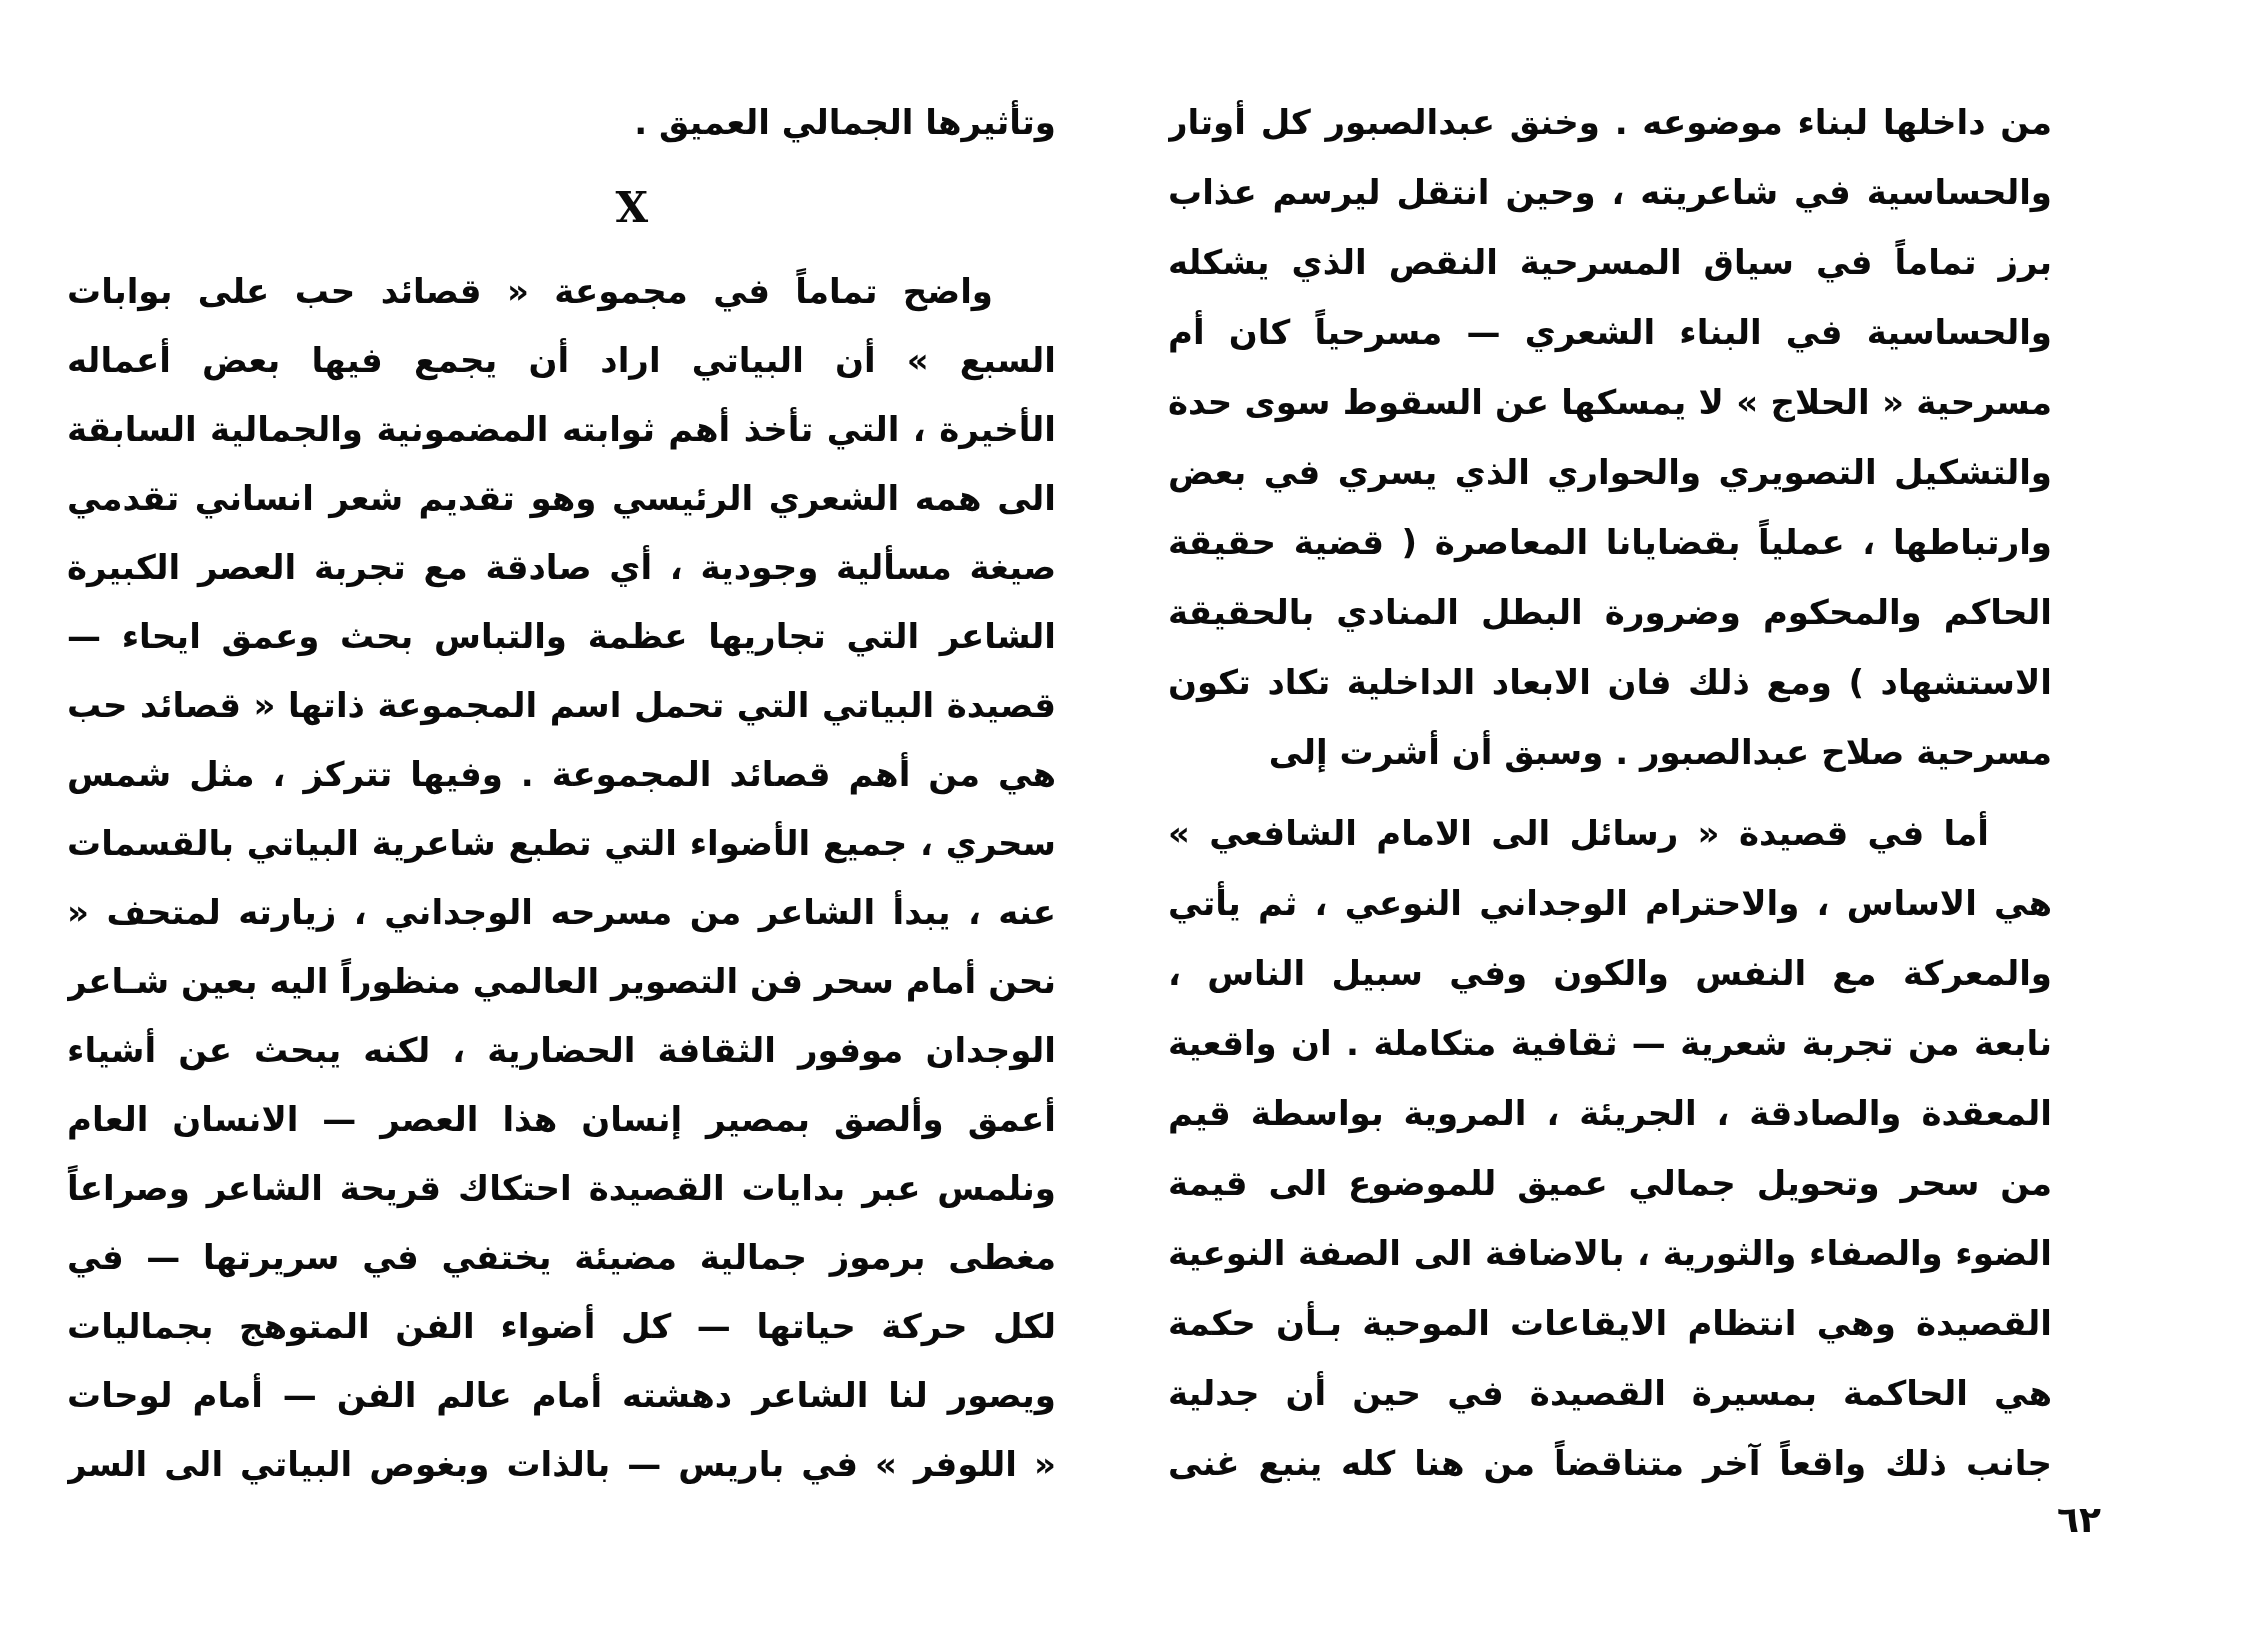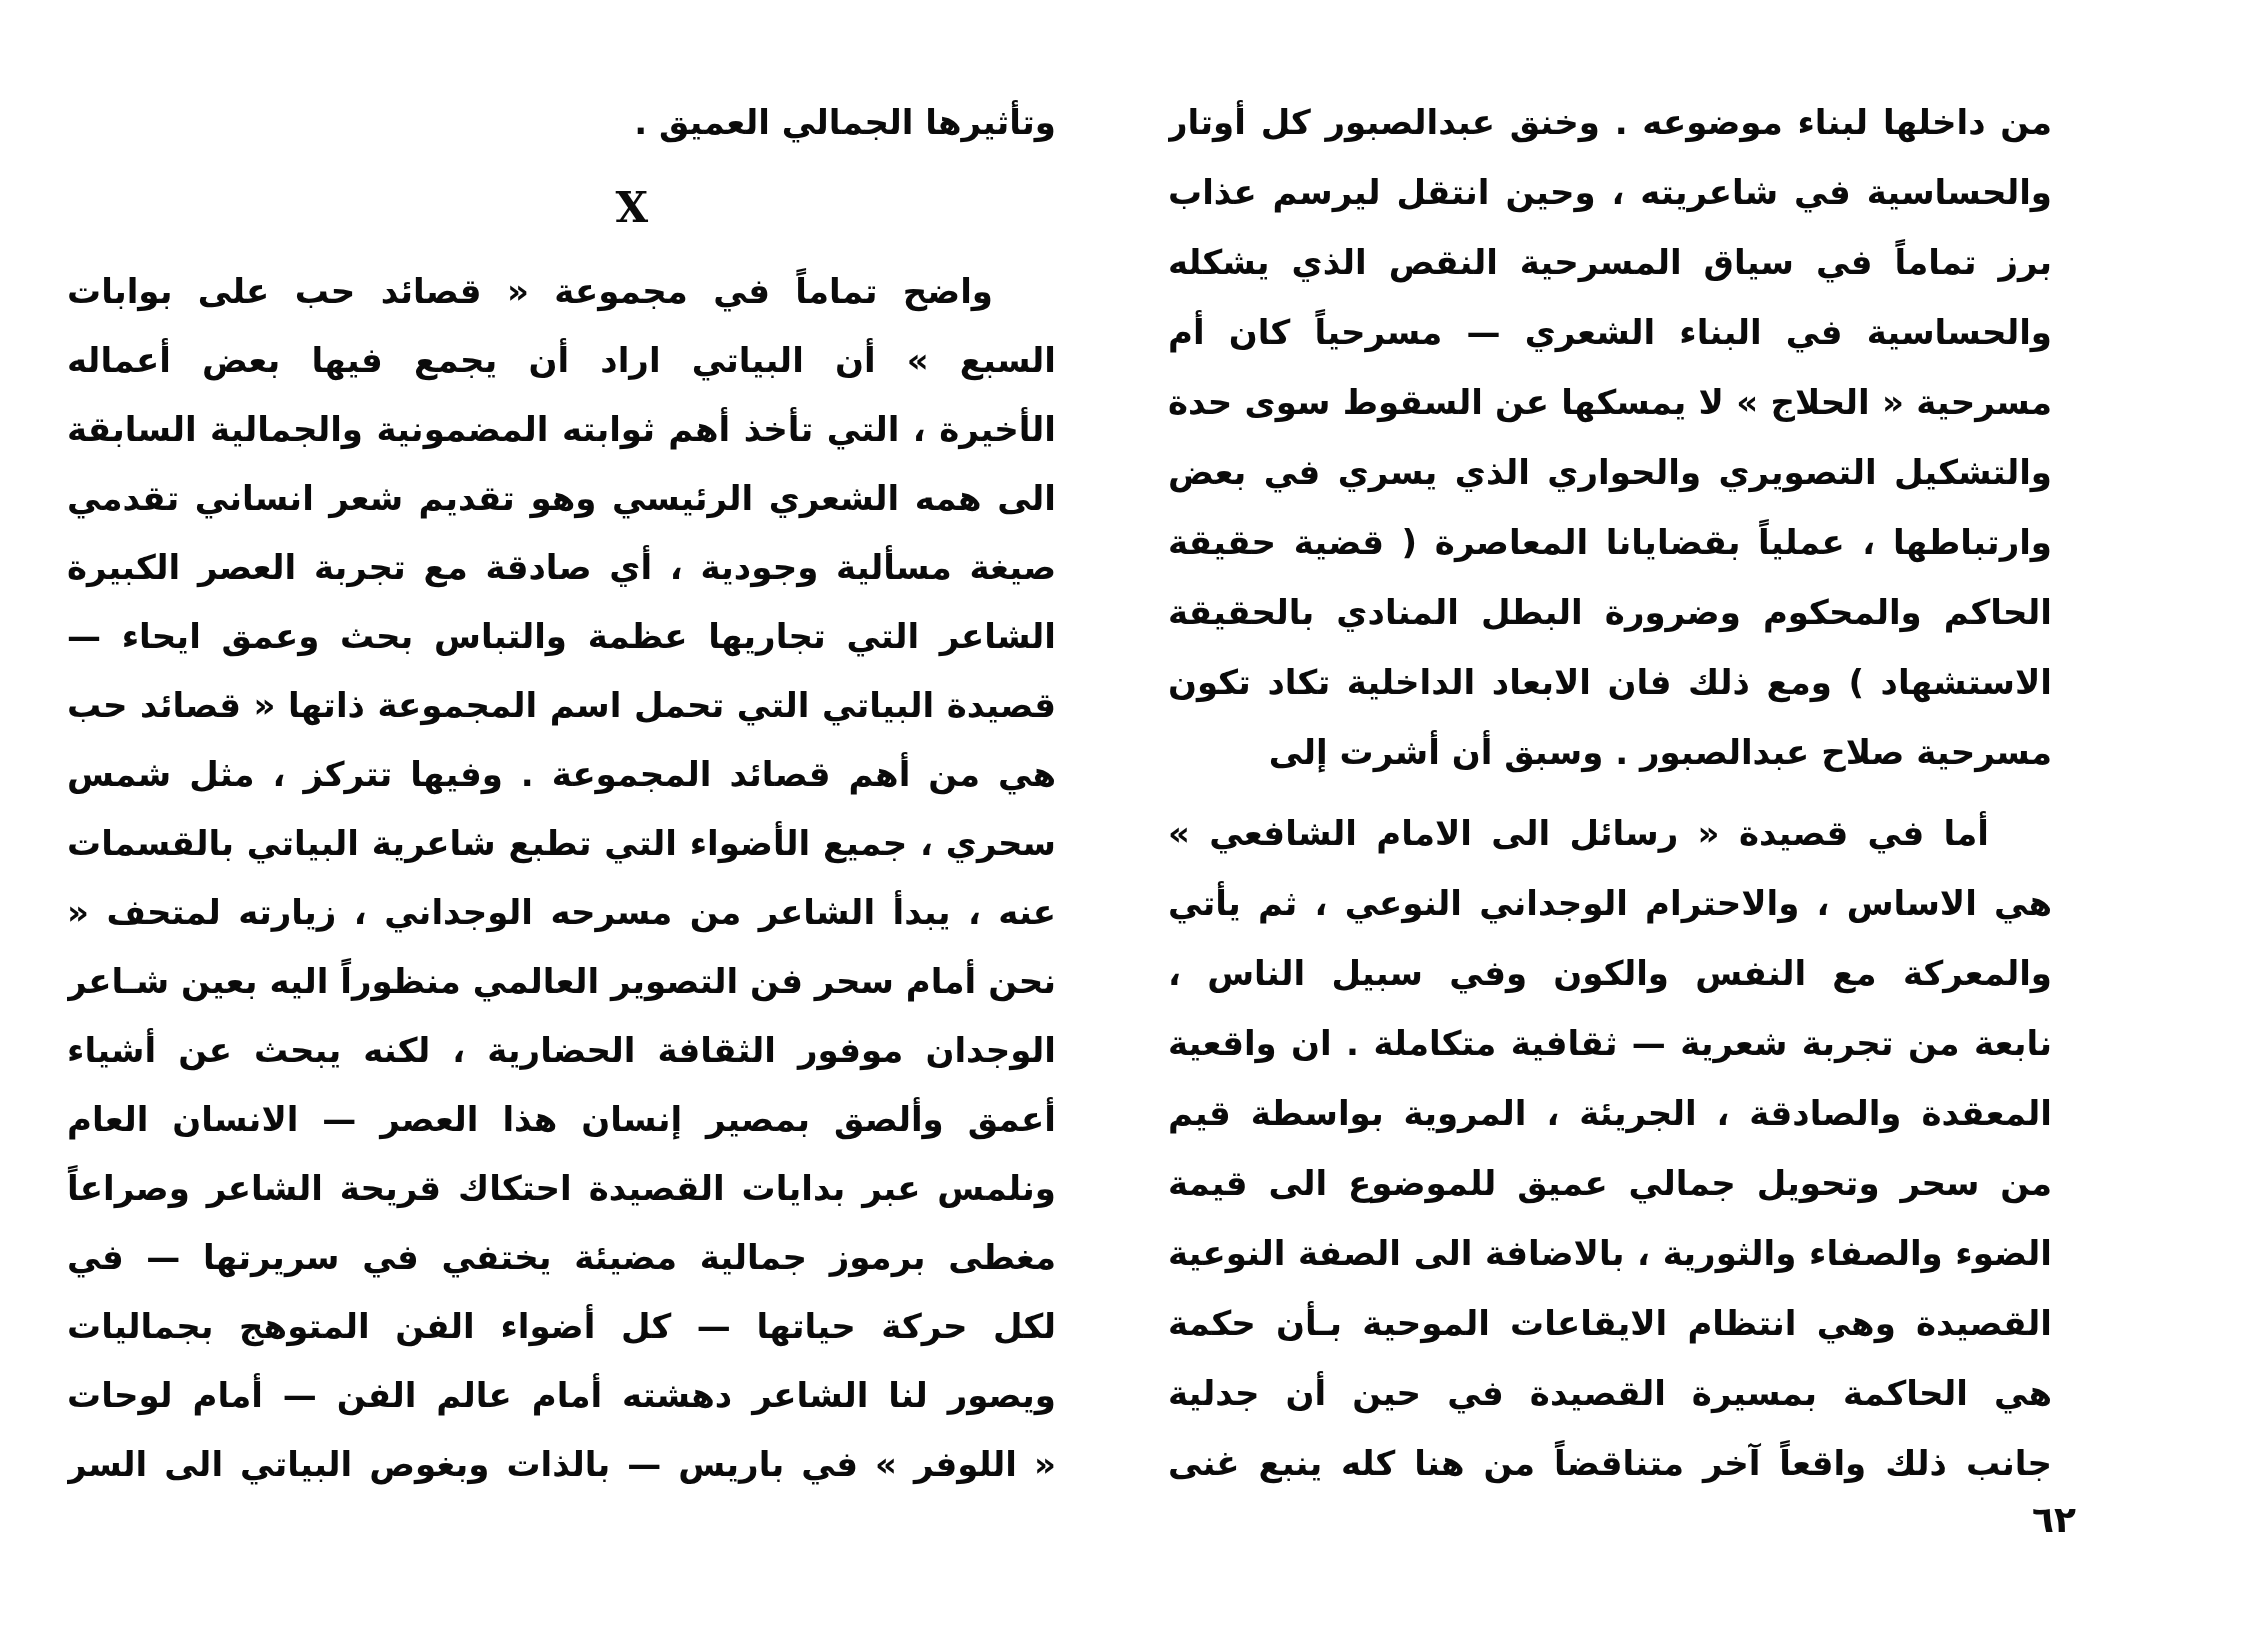--- a/index.html
+++ b/index.html
@@ -58,21 +58,21 @@
     font-family: "DejaVu Serif", serif;
     font-size: 42px;
     font-weight: bold;
     color: #0b0b0b;
   }
   .pagenum {
     position: absolute;
     left: 2007px;
     top: 1499px;
     width: 94px;
-    text-align: center;
+    text-align: right;
     direction: rtl;
     font-size: 36px;
     font-weight: bold;
     color: #0b0b0b;
   }
 </style>
 </head>
 <body>
 
 <div class="page">

